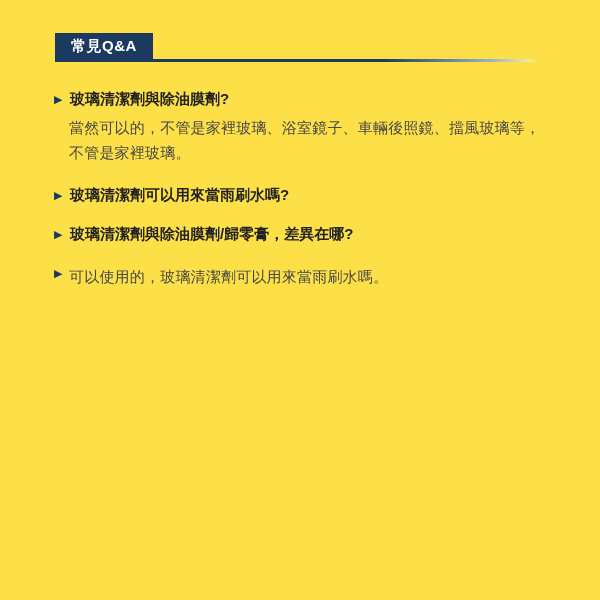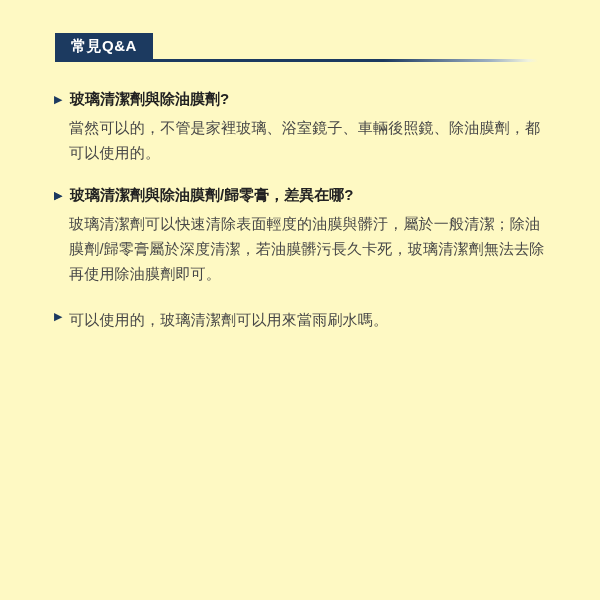--- a/index.html
+++ b/index.html
@@ -7,21 +7,21 @@
   body {
     width: 600px;
     height: 600px;
     font-family: "Liberation Sans", "DejaVu Sans", sans-serif;
     overflow: hidden;
     position: relative;
   }
   .page {
     width: 600px;
     height: 600px;
-    background: #fef9c3;
+    background: #fde047;
   }
 
   
   .section-header {
     padding: 33px 55px 0 55px;
   }
   .section-tab {
     display: inline-block;
     background: #1c3a60;
     color: #ffffff;
@@ -87,34 +87,33 @@
     <div class="section-tab">常見Q&amp;A</div>
     <div class="section-rule"></div>
   </div>
 
   <div class="faq-list">
 
     <div class="qa-block">
       <div class="question">
         <span class="bullet-icon">▶</span><span>玻璃清潔劑與除油膜劑?</span>
       </div>
-      <div class="answer">當然可以的，不管是家裡玻璃、浴室鏡子、車輛後照鏡、除油膜劑，都可以使用的。</div>
+      <div class="answer">當然可以的，不管是家裡玻璃、浴室鏡子、車輛後照鏡、擋風玻璃等，不管是家裡玻璃。</div>
     </div>
 
     <div class="qa-block">
       <div class="question">
-        <span class="bullet-icon">▶</span>
+        <span class="bullet-icon">▶</span><span>玻璃清潔劑可以用來當雨刷水嗎?</span>
       </div>
     </div>
 
     <div class="qa-block">
       <div class="question">
         <span class="bullet-icon">▶</span><span>玻璃清潔劑與除油膜劑/歸零膏，差異在哪?</span>
       </div>
-      <div class="answer">玻璃清潔劑可以快速清除表面輕度的油膜與髒汙，屬於一般清潔；除油膜劑/歸零膏屬於深度清潔，若油膜髒污長久卡死，玻璃清潔劑無法去除再使用除油膜劑即可。</div>
     </div>
 
     <div class="qa-block">
       <div class="question">
         <span class="bullet-icon">▶</span>
       </div>
       <div class="answer">可以使用的，玻璃清潔劑可以用來當雨刷水嗎。</div>
     </div>
 
   </div>

